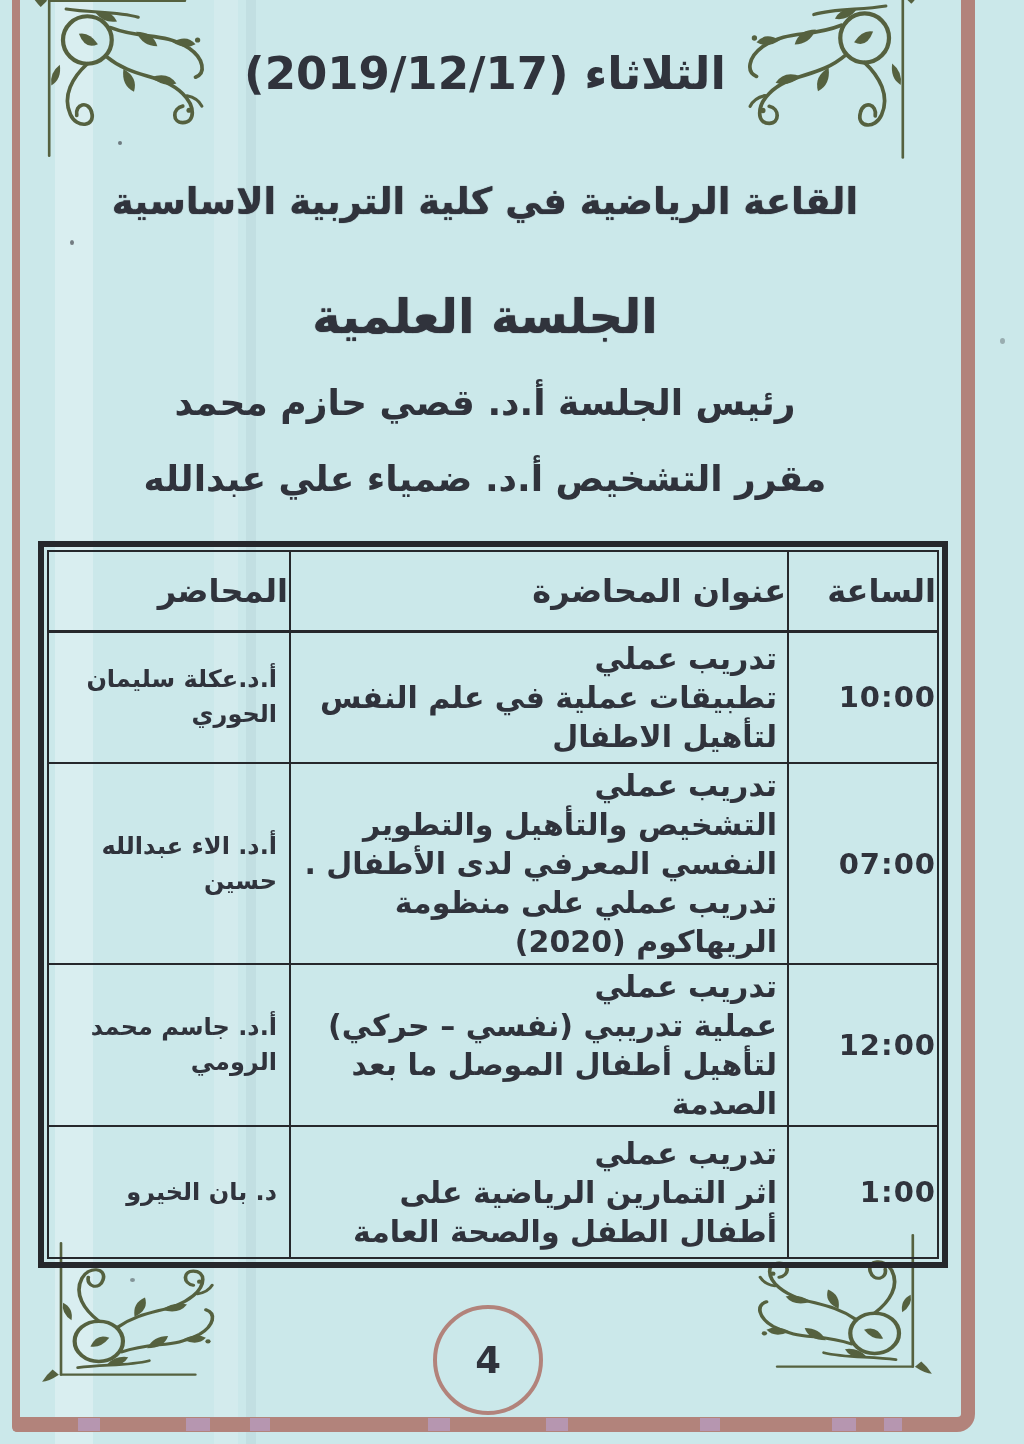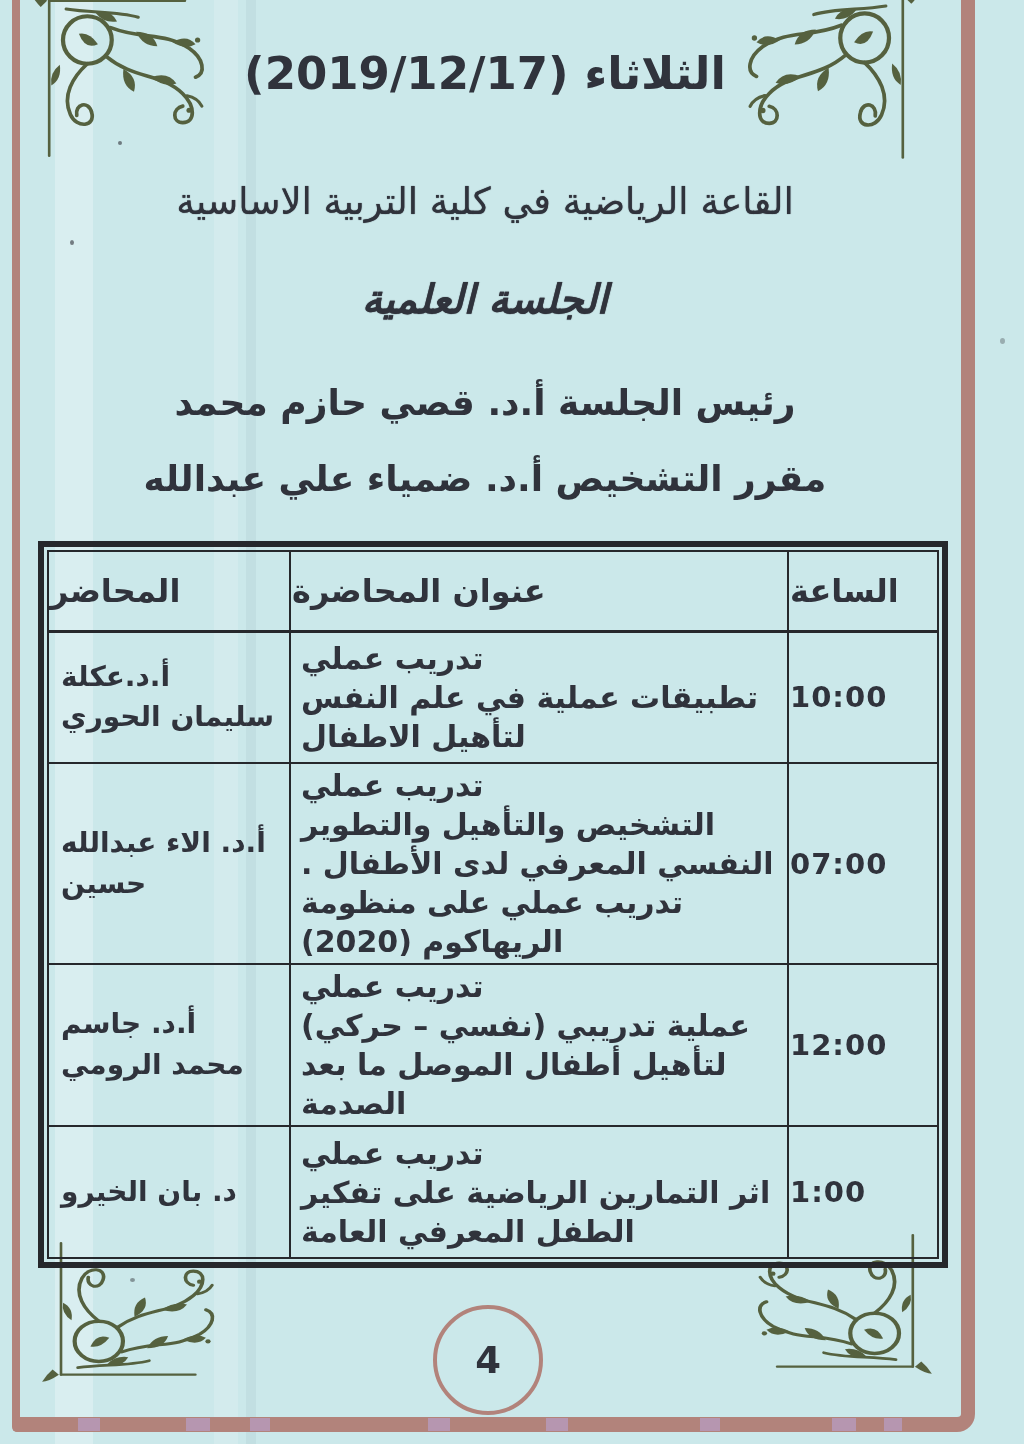--- a/index.html
+++ b/index.html
@@ -31,46 +31,46 @@
   
   .corner{position:absolute;pointer-events:none;}
   .corner.tl{left:28px;top:-22px;width:212px;height:186px;transform:scaleY(-1);}
   .corner.tr{left:712px;top:-26px;width:212px;height:192px;transform:scale(-1,-1);}
   .corner.bl{left:40px;top:1236px;width:210px;height:158px;}
   .corner.br{left:722px;top:1228px;width:212px;height:158px;transform:scaleX(-1);}
 
   
   .centerband{position:absolute;left:10px;width:950px;text-align:center;direction:rtl;}
   .date-title{top:47px;font-size:45px;font-weight:bold;letter-spacing:1px;}
-  .venue-title{top:180px;font-size:37px;font-weight:normal;text-shadow:0 0 1px #30333c;}
-  .session-title{top:276px;font-size:40px;font-weight:bold;text-shadow:0 0 1px #30333c;font-style:italic;}
+  .venue-title{top:180px;font-size:37px;font-weight:bold;text-shadow:0 0 1px #30333c;}
+  .session-title{top:288px;font-size:48px;font-weight:bold;text-shadow:0 0 1px #30333c;}
   .officer{font-size:36px;font-weight:bold;}
   .chair-line{top:382px;}
   .rapporteur-line{top:458px;}
 
   
   .table-frame{
     position:absolute;left:38px;top:541px;width:910px;box-sizing:border-box;
     border:6px solid #26282c;padding:3px;
   }
   table.sched{
     width:100%;border-collapse:collapse;direction:rtl;table-layout:fixed;
   }
   table.sched th,table.sched td{
-    border:2.5px solid #26282c;text-align:left;vertical-align:middle;
+    border:2.5px solid #26282c;text-align:right;vertical-align:middle;
     font-weight:bold;overflow:hidden;
   }
   col.c-time{width:150px;}
   col.c-title{width:498px;}
   table.sched thead tr{height:80px;}
   table.sched thead th{font-size:32px;border-bottom-width:3px;}
   tr.r0{height:132px;} tr.r1{height:178px;} tr.r2{height:132px;} tr.r3{height:132px;}
   td.time-cell{font-size:29px;letter-spacing:1px;}
   td.title-cell{font-size:30px;line-height:1.30;padding:2px 10px;}
-  td.lect-cell{font-size:28px;line-height:1.45;padding:0 12px;}
+  td.lect-cell{font-size:24px;line-height:1.45;padding:0 12px;}
   td.title-cell .tline{display:block;}
 
   
   .page-badge{
     position:absolute;left:433px;top:1305px;width:110px;height:110px;
     box-sizing:border-box;border:4px solid #b2837b;border-radius:50%;
     background:#cbe8ea;display:flex;align-items:center;justify-content:center;
     font-size:37px;font-weight:bold;z-index:5;
   }
 </style>
@@ -175,21 +175,21 @@
         <td class="title-cell">
           <span class="tline">تدريب عملي</span>
           <span class="tline">عملية تدريبي (نفسي – حركي) لتأهيل أطفال الموصل ما بعد الصدمة</span>
         </td>
         <td class="lect-cell">أ.د. جاسم محمد الرومي</td>
       </tr>
       <tr class="r3">
         <td class="time-cell">1:00</td>
         <td class="title-cell">
           <span class="tline">تدريب عملي</span>
-          <span class="tline">اثر التمارين الرياضية على تفكير الطفل المعرفي العامة</span>
+          <span class="tline">اثر التمارين الرياضية على أطفال الطفل والصحة العامة</span>
         </td>
         <td class="lect-cell">د. بان الخيرو</td>
       </tr>
     </tbody>
   </table>
 </div>
 
 <div class="page-badge">
   <span>4</span>
 </div>

